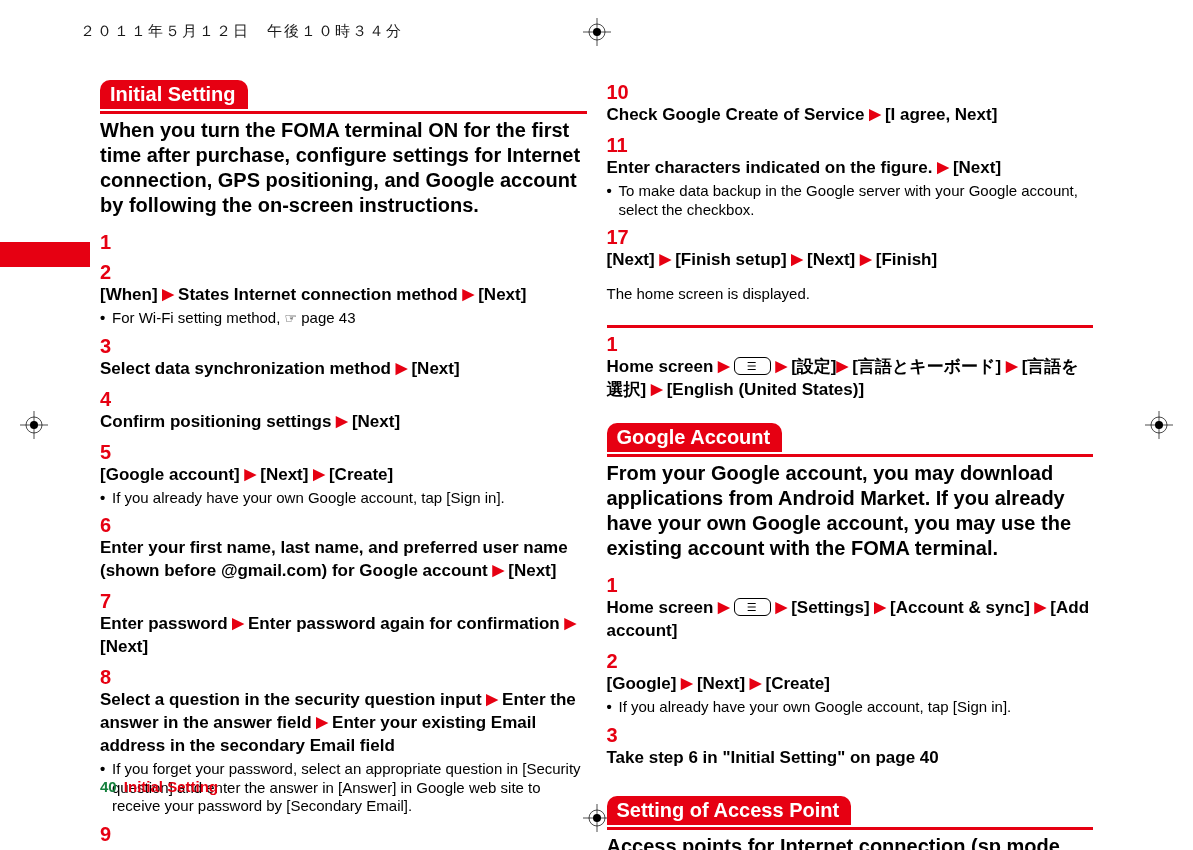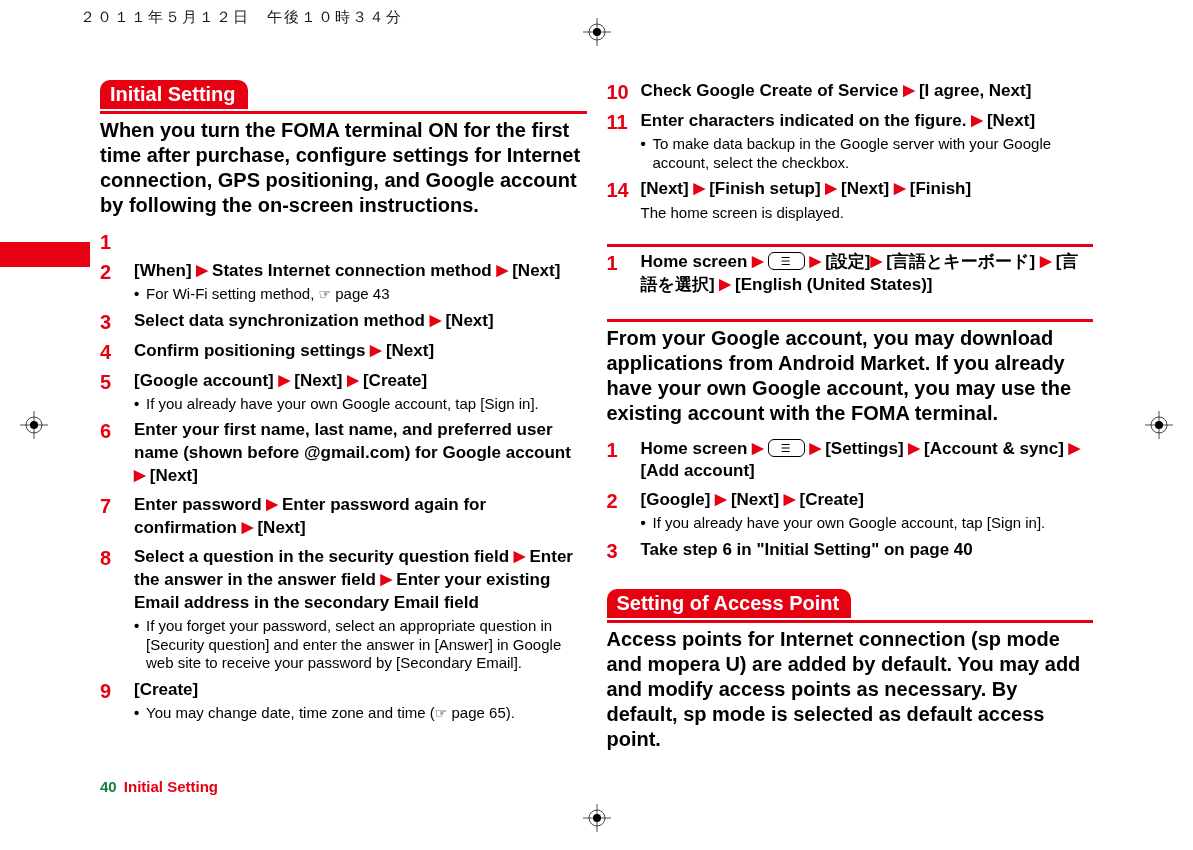--- a/index.html
+++ b/index.html
@@ -7,21 +7,21 @@
     font-family: Arial, Helvetica, sans-serif;
     width: 1193px;
     height: 850px;
     background: #fff;
     position: relative;
     font-size: 17px;
     color: #000;
   }
   .header-timestamp {
     position: absolute;
-    top: 8px;
+    top: 22px;
     left: 80px;
     font-size: 15px;
     letter-spacing: 2px;
     color: #1a1a1a;
   }
   .reg-mark {
     position: absolute;
   }
   .reg-top { top: 18px; left: 50%; transform: translateX(-50%); }
   .reg-bottom { bottom: 18px; left: 50%; transform: translateX(-50%); }
@@ -64,20 +64,21 @@
   }
   .intro {
     font-weight: bold;
     font-size: 20px;
     line-height: 1.25;
     margin-bottom: 12px;
   }
   .step {
     display: flex;
     margin-bottom: 6px;
+    flex-direction: column;
   }
   .step-num {
     color: #e60012;
     font-weight: bold;
     font-size: 20px;
     width: 34px;
     flex-shrink: 0;
     line-height: 1.2;
     text-align: left;
   }
@@ -106,21 +107,21 @@
   .note::before {
     content: "•";
     width: 12px;
     flex-shrink: 0;
     text-align: left;
     font-weight: bold;
   }
   .plain-note {
     font-size: 15px;
     font-weight: normal;
-    margin-top: 2px;
+    margin-top: 12px;
   }
   .page-hand {
     display: inline-block;
     font-size: 14px;
     vertical-align: 0px;
   }
   .menu-btn {
     display: inline-block;
     border: 1.5px solid #000;
     border-radius: 6px;
@@ -236,21 +237,21 @@
         </div>
         <div class="step">
           <div class="step-num">7</div>
           <div class="step-body">
             <div class="step-text"><span>Enter password </span><span class="tri">▶</span><span> Enter password again for confirmation </span><span class="tri">▶</span><span> [Next]</span></div>
           </div>
         </div>
         <div class="step">
           <div class="step-num">8</div>
           <div class="step-body">
-            <div class="step-text"><span>Select a question in the security question field </span><span class="tri">▶</span><span> Enter the answer in the answer field </span><span class="tri">▶</span><span> Enter your existing Email address in the secondary Email field</span></div>
+            <div class="step-text"><span>Select a question in the security question input </span><span class="tri">▶</span><span> Enter the answer in the answer field </span><span class="tri">▶</span><span> Enter your existing Email address in the secondary Email field</span></div>
             <div class="note">If you forget your password, select an appropriate question in [Security question] and enter the answer in [Answer] in Google web site to receive your password by [Secondary Email].</div>
           </div>
         </div>
         <div class="step">
           <div class="step-num">9</div>
           <div class="step-body">
             <div class="step-text"><span>[Create]</span></div>
             <div class="note">
               <span><span>You may change date, time zone and time (</span><span class="page-hand">☞</span><span> page 65).</span></span>
             </div>
@@ -272,40 +273,43 @@
           </div>
         </div>
         <div class="step">
           <div class="step-num">11</div>
           <div class="step-body">
             <div class="step-text"><span>Enter characters indicated on the figure. </span><span class="tri">▶</span><span> [Next]</span></div>
             <div class="note">To make data backup in the Google server with your Google account, select the checkbox.</div>
           </div>
         </div>
         <div class="step">
-          <div class="step-num">14</div>
+          <div class="step-num">17</div>
           <div class="step-body">
             <div class="step-text"><span>[Next] </span><span class="tri">▶</span><span> [Finish setup] </span><span class="tri">▶</span><span> [Next] </span><span class="tri">▶</span><span> [Finish]</span></div>
             <div class="plain-note">The home screen is displayed.</div>
           </div>
         </div>
       </div>
 
     <div style="height:14px"></div>
     <div class="section-rule"></div>
     <div id="changing-steps">
         <div class="step">
           <div class="step-num">1</div>
           <div class="step-body">
             <div class="step-text"><span>Home screen </span><span class="tri">▶</span><span> </span><span class="menu-btn"></span><span> </span><span class="tri">▶</span><span> [設定]</span><span class="tri">▶</span><span> [言語とキーボード] </span><span class="tri">▶</span><span> [言語を選択] </span><span class="tri">▶</span><span> [English (United States)]</span></div>
           </div>
         </div>
       </div>
 
     <div style="height:16px"></div>
+    <div>
+      <span class="section-title">Google Account</span>
+    </div>
     <div class="section-rule"></div>
     <div class="intro">From your Google account, you may download applications from Android Market. If you already have your own Google account, you may use the existing account with the FOMA terminal.</div>
     <div id="google-steps">
         <div class="step">
           <div class="step-num">1</div>
           <div class="step-body">
             <div class="step-text"><span>Home screen </span><span class="tri">▶</span><span> </span><span class="menu-btn"></span><span> </span><span class="tri">▶</span><span> [Settings] </span><span class="tri">▶</span><span> [Account &amp; sync] </span><span class="tri">▶</span><span> [Add account]</span></div>
           </div>
         </div>
         <div class="step">

